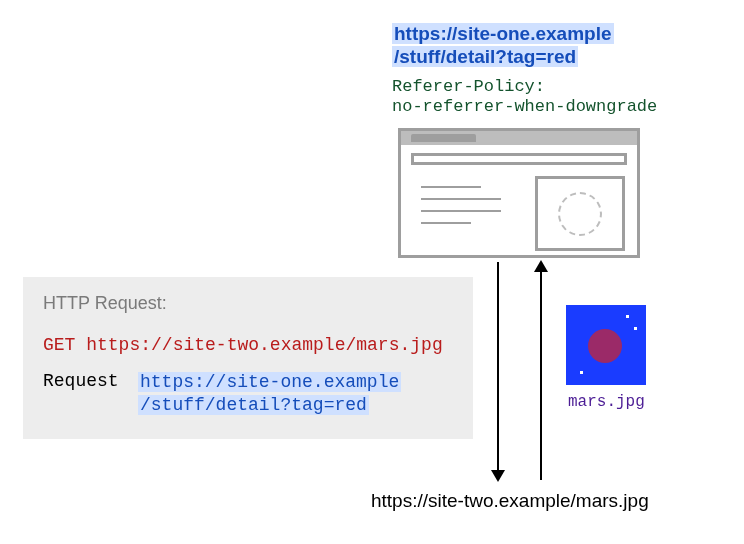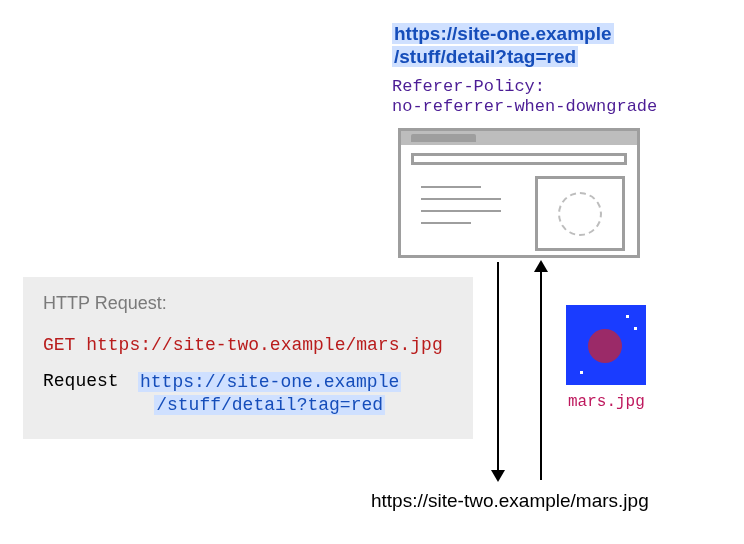--- a/index.html
+++ b/index.html
@@ -1,43 +1,43 @@
 <!DOCTYPE html>
 <html><head>
 <meta charset="utf-8">
 <style>
   html,body{margin:0;padding:0;width:744px;height:544px;background:#fff;font-family:Arial,Helvetica,sans-serif;color:#000;}
   .canvas{position:relative;width:744px;height:416px;}
   .url-top{position:absolute;left:392px;top:22px;font-family:"Segoe UI",Arial,sans-serif;font-weight:700;font-size:19px;line-height:23px;color:#154dba;}
   .url-top span{background:#cfe0ff;padding:0 2px;}
-  .policy{position:absolute;left:392px;top:77px;font-family:"Courier New",monospace;font-size:17px;line-height:20px;color:#4c1d95;}
+  .policy{position:absolute;left:392px;top:77px;font-family:"Courier New",monospace;font-size:17px;line-height:20px;color:#14532d;}
   .browser{position:absolute;left:398px;top:128px;width:242px;height:130px;background:#fff;border:3px solid #9e9e9e;box-sizing:border-box;}
   .browser .titlebar{height:14px;background:#bdbdbd;}
   .browser .tab{position:absolute;left:10px;top:3px;width:65px;height:8px;background:#9e9e9e;border-radius:2px 2px 0 0;}
   .browser .urlbar{position:absolute;left:10px;top:22px;right:10px;height:12px;border:3px solid #9e9e9e;box-sizing:border-box;background:#fff;}
   .browser .lines{position:absolute;left:20px;top:55px;width:80px;}
   .browser .lines div{height:2px;background:#9e9e9e;margin-bottom:10px;}
   .browser .lines div:nth-child(1){width:60px;}
   .browser .lines div:nth-child(2){width:80px;}
   .browser .lines div:nth-child(3){width:80px;}
   .browser .lines div:nth-child(4){width:50px;}
   .imgbox{position:absolute;right:12px;top:45px;width:90px;height:75px;border:3px solid #9e9e9e;box-sizing:border-box;}
   .imgbox .circle{position:absolute;left:50%;top:50%;width:44px;height:44px;margin-left:-22px;margin-top:-22px;border:2px dashed #bdbdbd;border-radius:50%;box-sizing:border-box;}
-  .reqbox{position:absolute;left:23px;top:277px;width:450px;height:162px;background:#ededed;padding:0;text-align:center;}
+  .reqbox{position:absolute;left:23px;top:277px;width:450px;height:162px;background:#ededed;padding:0;}
   .reqbox .label{position:absolute;left:20px;top:16px;color:#7a7a7a;font-size:18px;font-family:Arial,sans-serif;}
   .reqbox .get{position:absolute;left:20px;top:58px;font-family:"Courier New",monospace;font-size:18px;color:#b91c1c;}
   .reqbox .ref{position:absolute;left:20px;top:94px;font-family:"Courier New",monospace;font-size:18px;color:#000;}
   .reqbox .refurl{position:absolute;left:115px;top:94px;font-family:"Courier New",monospace;font-size:18px;line-height:23px;color:#154dba;}
   .reqbox .refurl span{background:#cfe0ff;padding:0 2px;}
   .marsimg{position:absolute;left:566px;top:305px;width:80px;height:80px;background:#1a3cff;}
   .marsimg .planet{position:absolute;left:22px;top:24px;width:34px;height:34px;border-radius:50%;background:#9b2a68;}
   .marsimg .s1{position:absolute;left:60px;top:10px;width:3px;height:3px;background:#fff;}
   .marsimg .s2{position:absolute;left:68px;top:22px;width:3px;height:3px;background:#fff;}
   .marsimg .s3{position:absolute;left:14px;top:66px;width:3px;height:3px;background:#fff;}
-  .marscap{position:absolute;left:568px;top:393px;font-family:"Courier New",monospace;font-size:16px;color:#be185d;}
+  .marscap{position:absolute;left:568px;top:393px;font-family:"Courier New",monospace;font-size:16px;color:#4c1d95;}
   .arrow-down{position:absolute;left:497px;top:262px;width:2px;height:218px;background:#000;}
   .arrow-down::after{content:"";position:absolute;left:-6px;bottom:-2px;border-left:7px solid transparent;border-right:7px solid transparent;border-top:12px solid #000;}
   .arrow-up{position:absolute;left:540px;top:262px;width:2px;height:218px;background:#000;}
   .arrow-up::after{content:"";position:absolute;left:-6px;top:-2px;border-left:7px solid transparent;border-right:7px solid transparent;border-bottom:12px solid #000;}
   .url-bottom{position:absolute;left:371px;top:490px;font-size:19px;font-family:Arial,sans-serif;color:#000;}
 </style>
 </head>
 <body>
 <div class="canvas">
 

